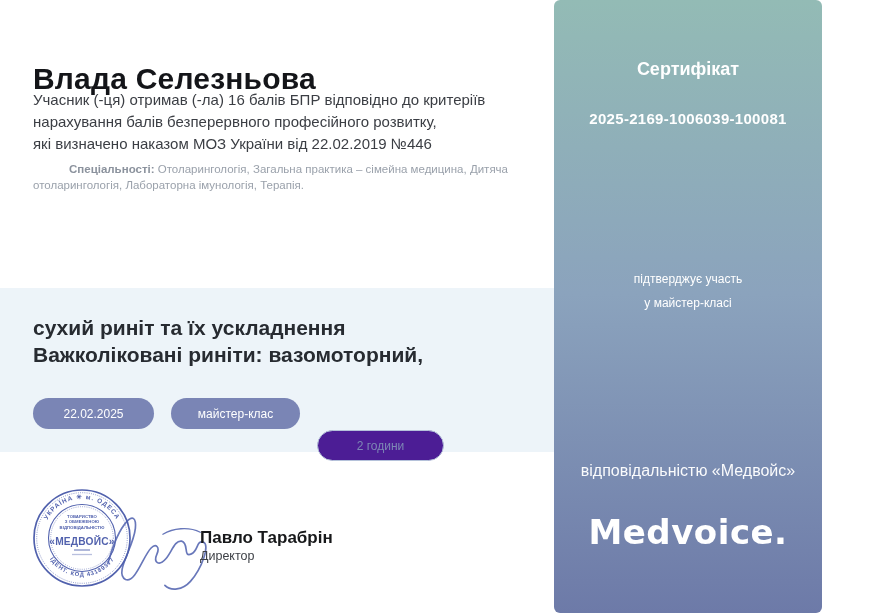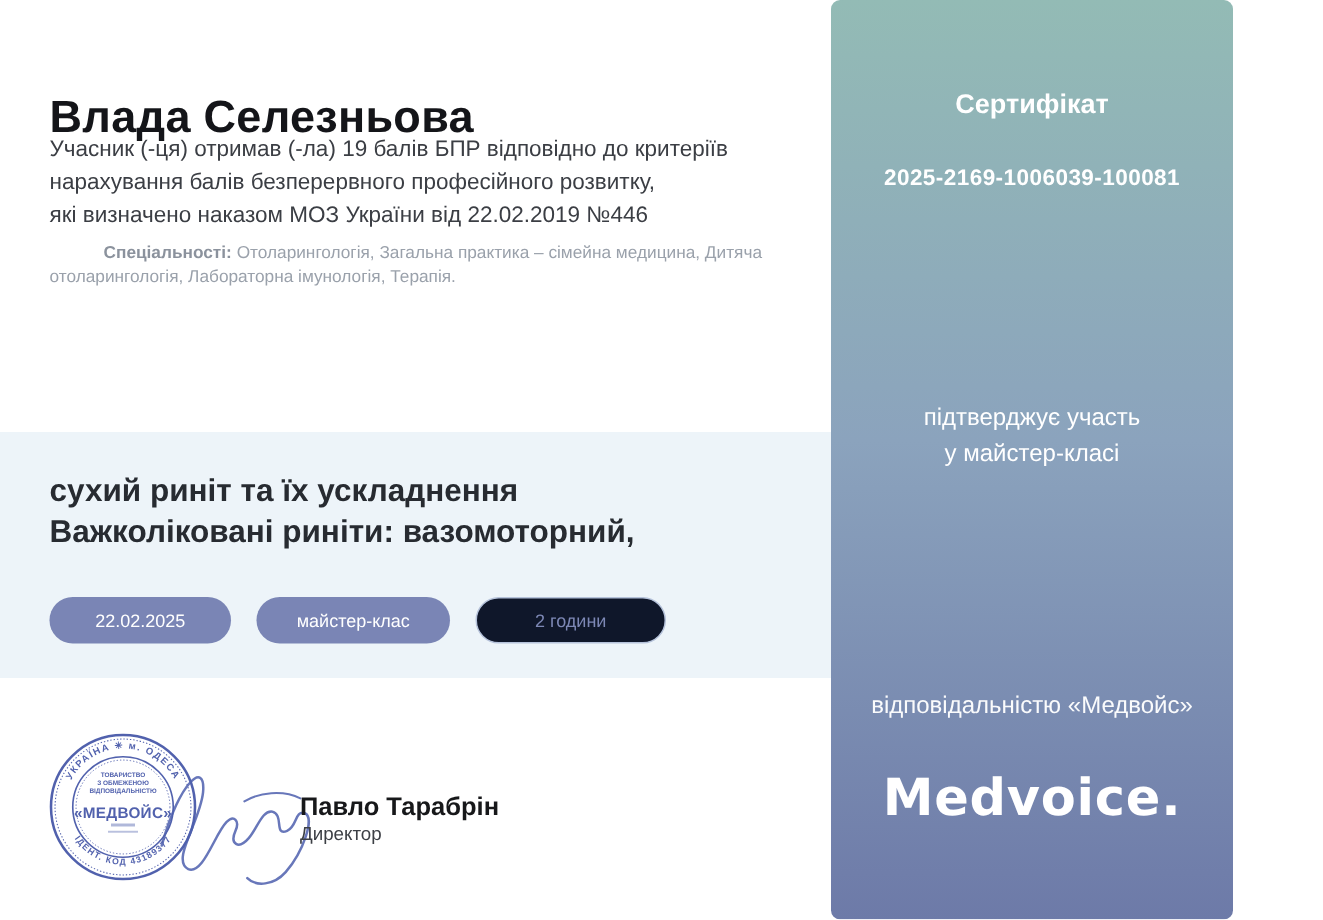--- a/index.html
+++ b/index.html
@@ -17,21 +17,21 @@
 
   .course-box{position:absolute;left:0;top:288px;width:556px;height:164px;
     background:var(--course-box-bg,#edf4f9);}
   .course-title{position:absolute;left:33px;top:26px;font-size:21px;line-height:27px;
     font-weight:700;color:#272b31;}
   .course-title span{display:block;}
   .badges{position:absolute;left:33px;top:110px;display:flex;gap:17px;}
   .badge{height:31px;border-radius:16px;display:flex;align-items:center;justify-content:center;
     font-size:12px;box-sizing:border-box;}
   .badge.filled{background:var(--badge-filled-bg,#7a85b5);color:#ffffff;}
-  .badge.outlined{background:#0f172a;border:1px solid var(--badge-outlined-border,#b5c2da);color:#7d88b5;}
+  .badge.outlined{background:#4c1d95;border:1px solid var(--badge-outlined-border,#b5c2da);color:#7d88b5;margin-top:32px;}
   .badge:nth-child(1){width:121px;}
   .badge:nth-child(2){width:129px;}
   .badge:nth-child(3){width:127px;}
 
   .stamp{position:absolute;left:32px;top:488px;width:100px;height:100px;opacity:.9;}
   .stamp text{font-family:"Liberation Sans",sans-serif;fill:var(--stamp-blue,#3f51a5);}
   .stamp .ring-shape{stroke:var(--stamp-blue,#3f51a5);fill:none;}
   .signature{position:absolute;left:98px;top:492px;width:118px;height:110px;opacity:.85;}
   .signature path{stroke:#4e60ae;fill:none;stroke-linecap:round;}
   .signatory-name{position:absolute;left:200px;top:528px;font-size:17px;font-weight:700;color:#17181a;}
@@ -39,37 +39,37 @@
 
   
   .side-panel{position:absolute;left:554px;top:0;width:268px;height:613px;border-radius:6px;
     background:linear-gradient(180deg,
       var(--panel-gradient-top,#93bbb5) 0%,
       var(--panel-gradient-mid,#8ba3bd) 48%,
       var(--panel-gradient-bottom,#6d7aa8) 100%);
     color:#ffffff;text-align:center;}
   .panel-title{position:absolute;top:59px;left:0;right:0;font-size:18px;font-weight:700;}
   .panel-number{position:absolute;top:110px;left:0;right:0;font-size:15px;font-weight:700;letter-spacing:.3px;}
-  .panel-confirm{position:absolute;top:267px;left:0;right:0;font-size:16px;line-height:24px;}
+  .panel-confirm{position:absolute;top:267px;left:0;right:0;font-size:12px;line-height:24px;}
   .panel-confirm span{display:block;}
   .panel-org{position:absolute;top:461px;left:0;right:0;font-size:16px;line-height:20px;
     color:rgba(255,255,255,.96);}
   .panel-org span{display:block;}
   .panel-logo{position:absolute;top:512px;left:0;right:0;font-family:"DejaVu Sans",sans-serif;
     font-size:34px;font-weight:700;letter-spacing:.5px;}
 </style>
 </head>
 <body>
 
 <div class="certificate">
 
   <h1 class="recipient-name">Влада Селезньова</h1>
 
   <div class="award-text">
-    <span>Учасник (-ця) отримав (-ла) 19 балів БПР відповідно до критеріїв</span>
+    <span>Учасник (-ця) отримав (-ла) 16 балів БПР відповідно до критеріїв</span>
     <span>нарахування балів безперервного професійного розвитку,</span>
     <span>які визначено наказом МОЗ України від 22.02.2019 №446</span>
   </div>
 
   <div class="specialties"><span class="spec-label">Спеціальності:</span><span> Отоларингологія, Загальна практика – сімейна медицина, Дитяча отоларингологія, Лабораторна імунологія, Терапія.</span></div>
 
   <div class="course-box">
     <div class="course-title">
       <span>сухий риніт та їх ускладнення</span>
       <span>Важколіковані риніти: вазомоторний,</span>

